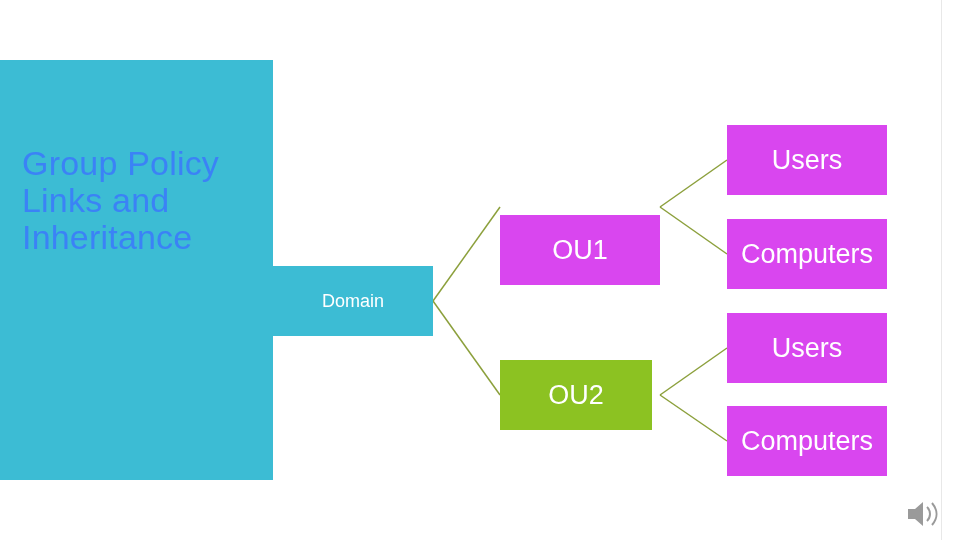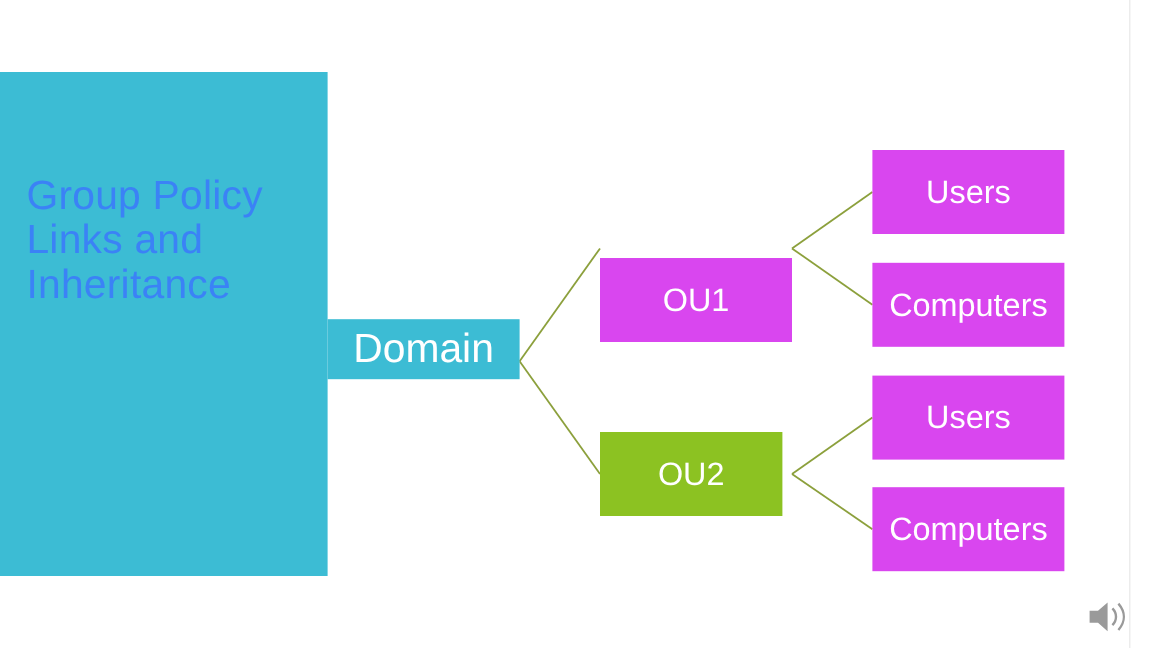--- a/index.html
+++ b/index.html
@@ -63,22 +63,22 @@
     font-weight: normal;
     box-sizing: border-box;
     text-align: center;
     line-height: 1;
   }
   .node.domain {
     background: #3CBCD4;
     left: 273px;
     top: 266px;
     width: 160px;
-    height: 50px;
-    font-size: 34px;
+    height: 70px;
+    font-size: 18px;
   }
   .node.ou1 {
     background: #d946ef;
     left: 500px;
     top: 172px;
     width: 160px;
     height: 70px;
     margin-top: 43px;
   }
   .node.ou2 {

